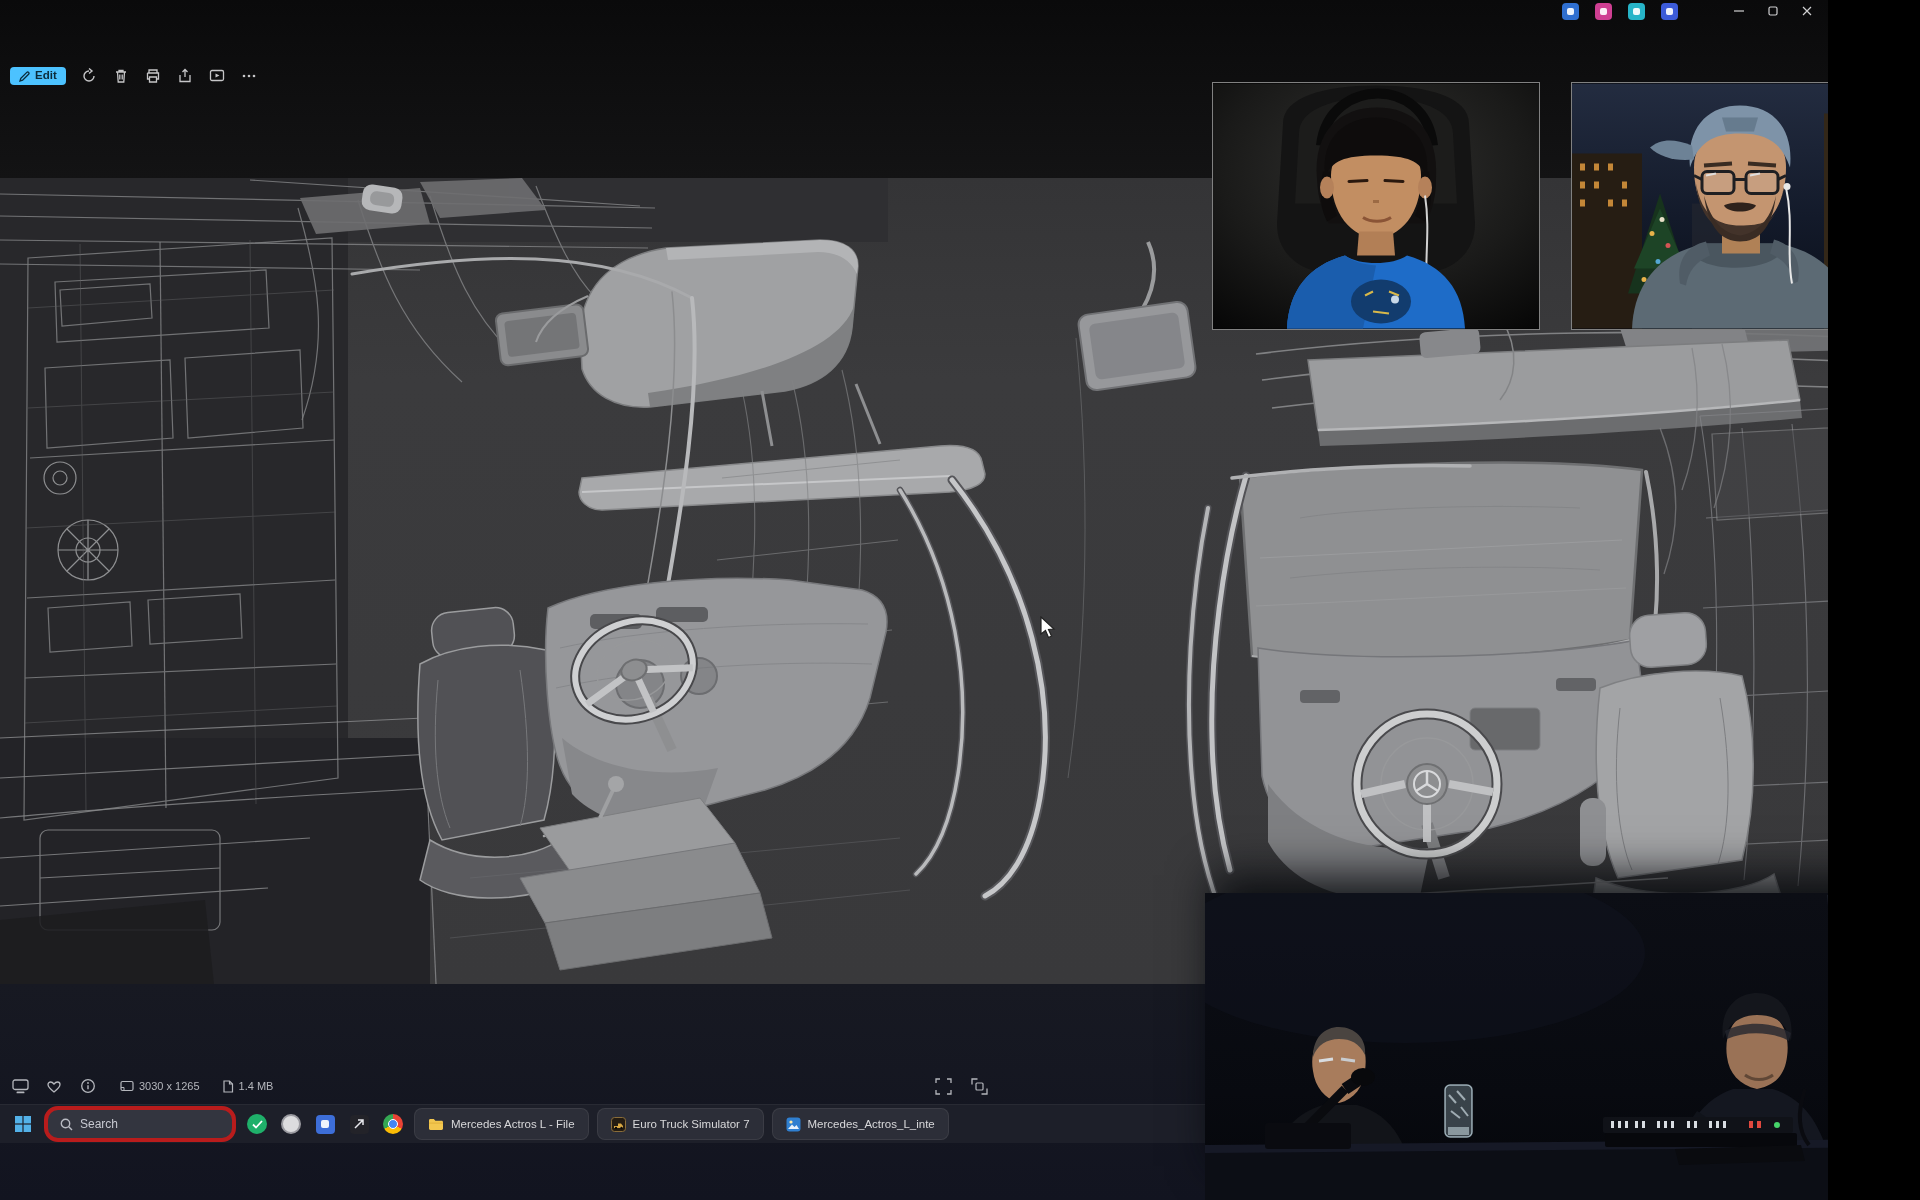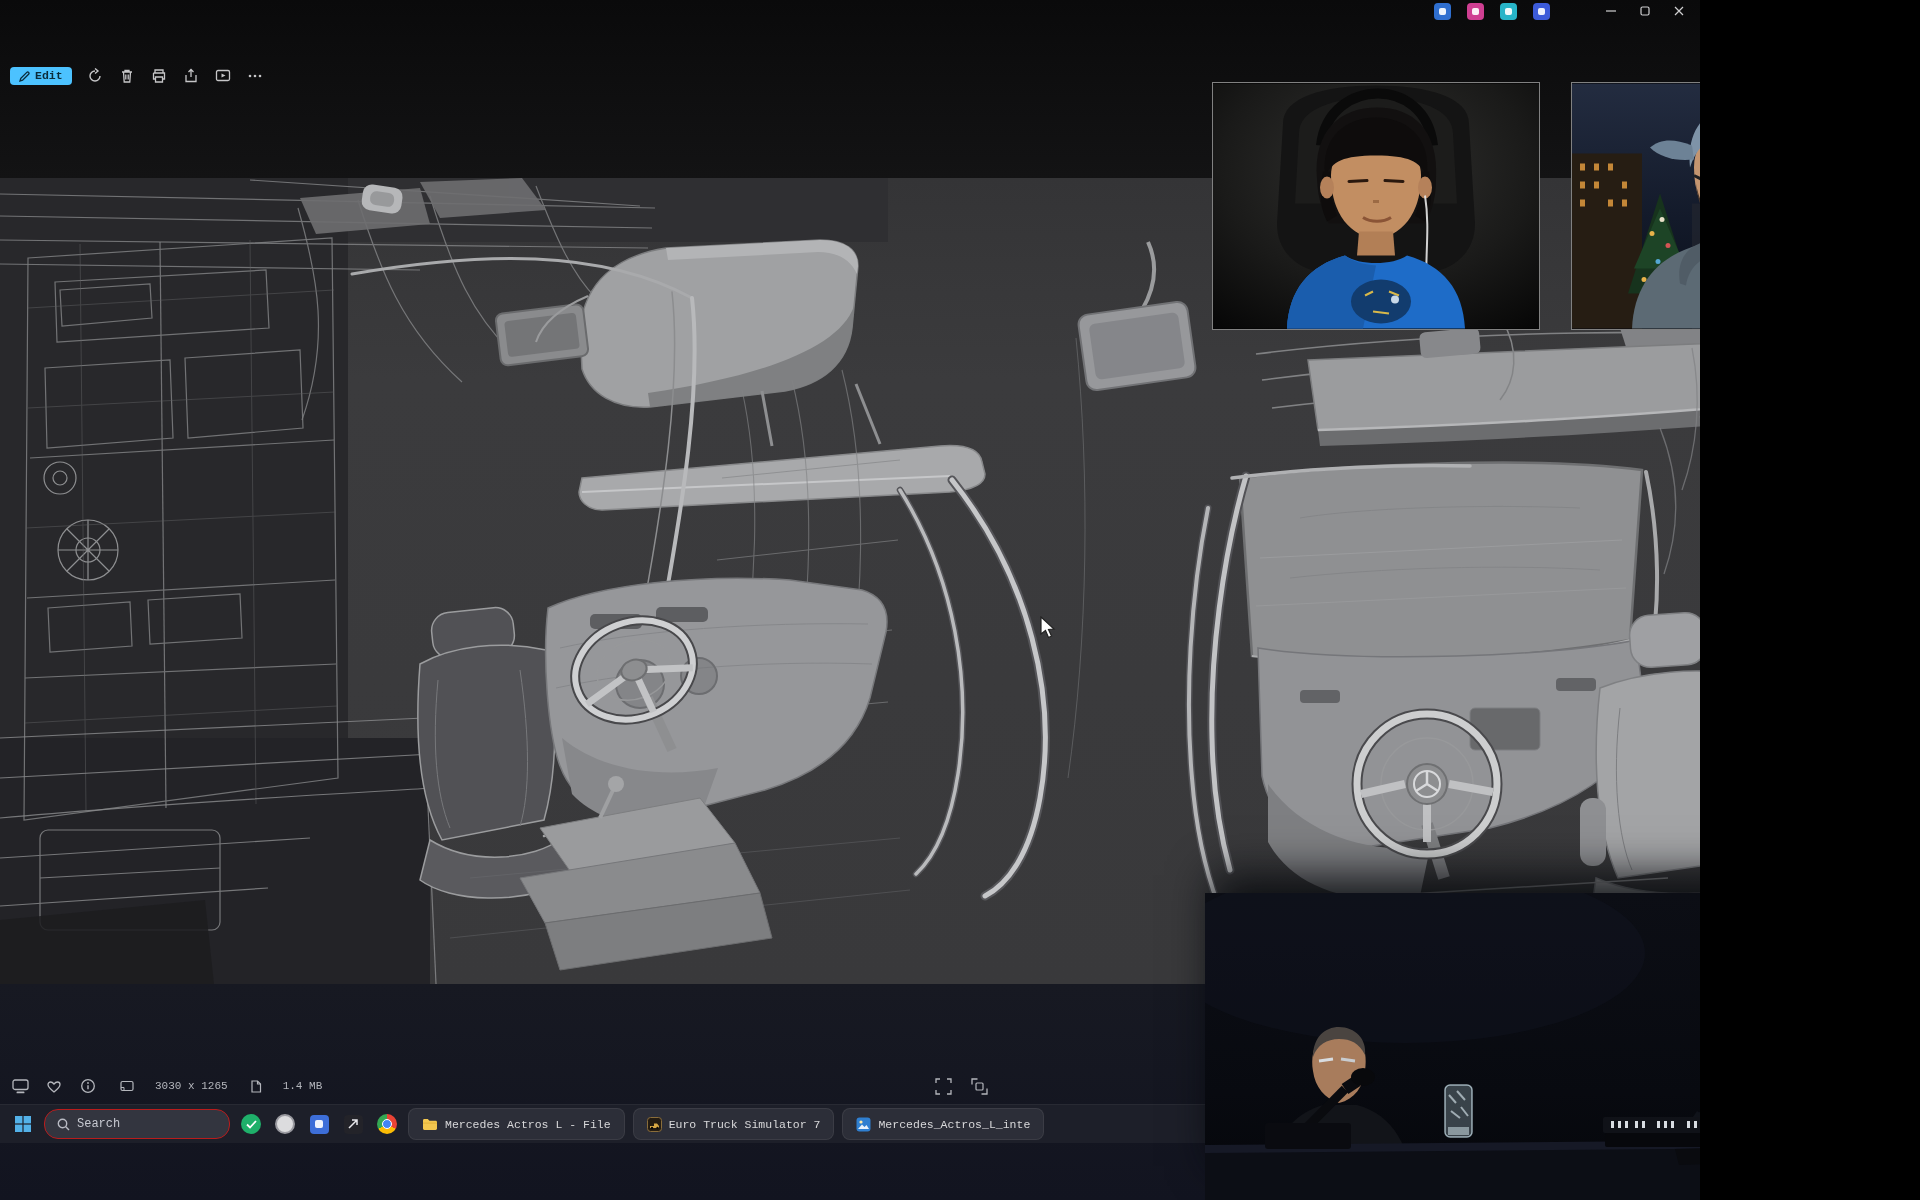--- a/index.html
+++ b/index.html
@@ -1,17 +1,17 @@
 <!DOCTYPE html>
 <html><head>
 <meta charset="utf-8">
 <style>
   html,body{margin:0;padding:0;background:#000;}
   body{width:1920px;height:1200px;position:relative;font-family:"Liberation Sans","DejaVu Sans",sans-serif;overflow:hidden;}
-  .stage{position:absolute;inset:0;width:1700px;height:1200px;background:#0b0b0d;overflow:hidden;font-family:Liberation Mono, monospace;}
+  .stage{position:absolute;inset:0;width:1828px;height:1200px;background:#0b0b0d;overflow:hidden;}
 
   
   .header-zone{position:absolute;top:0;left:0;width:1920px;height:178px;background:linear-gradient(#0a0a0b,#131314);}
   .win-controls{position:absolute;right:8px;top:2px;display:flex;gap:8px;z-index:6;}
   .wc{width:26px;height:18px;display:flex;align-items:center;justify-content:center;}
   .tray-icons{position:absolute;right:150px;top:3px;display:flex;gap:16px;z-index:6;}
   .tray-ic{width:17px;height:17px;border-radius:4px;display:flex;align-items:center;justify-content:center;}
   .tray-ic .glyph{width:7px;height:7px;border-radius:2px;background:rgba(255,255,255,.92);}
   .tray-blue{background:#2f6fd0}.tray-magenta{background:#cf3f92}.tray-teal{background:#27b4c8}.tray-indigo{background:#3c5bd9}
 
@@ -27,27 +27,27 @@
   
   .photo-area{position:absolute;top:178px;left:0;width:1920px;height:806px;background:#3a3a3c;overflow:hidden;}
   .photo-area svg{display:block;}
   .cursor{position:absolute;left:1040px;top:616px;z-index:7;}
 
   
   .bottom-zone{position:absolute;top:984px;left:0;width:1920px;height:216px;background:linear-gradient(#171922,#121420);}
   .statusbar{position:absolute;left:10px;top:1074px;height:24px;display:flex;align-items:center;gap:14px;z-index:2;
     color:#b4b6bc;font-size:11px;}
   .sb-ic{width:20px;height:20px;display:flex;align-items:center;justify-content:center;}
-  .sb-group{display:flex;gap:21px;margin-left:8px;}
+  .sb-group{display:flex;gap:5px;margin-left:8px;}
   .statusbar-right{position:absolute;left:933px;top:1076px;display:flex;gap:16px;z-index:2;}
 
   .taskbar{position:absolute;top:1104px;left:0;width:1920px;height:38px;background:rgba(30,32,41,.97);
     border-top:1px solid rgba(255,255,255,.05);display:flex;align-items:center;gap:8px;padding-left:10px;z-index:2;}
   .start{width:26px;height:26px;display:flex;align-items:center;justify-content:center;border-radius:5px;}
-  .search-pill{width:160px;height:28px;border-radius:14px;background:#33353f;border:1px solid #b91c1c;
+  .search-pill{width:160px;height:28px;border-radius:14px;background:#33353f;border:4px solid #b91c1c;
     display:flex;align-items:center;gap:7px;padding:0 12px;color:#c7c9d1;font-size:12px;}
   .pin{width:26px;height:26px;display:flex;align-items:center;justify-content:center;border-radius:5px;}
   .pin-circle{width:20px;height:20px;border-radius:50%;}
   .pin-square{width:19px;height:19px;border-radius:4px;}
   .chrome{width:20px;height:20px;border-radius:50%;background:conic-gradient(#ea4335 0 33.3%, #fbbc05 0 66.6%, #34a853 0 100%);position:relative;}
   .chrome::after{content:"";position:absolute;left:5px;top:5px;width:10px;height:10px;border-radius:50%;
     background:#4285f4;border:1.5px solid #fff;box-sizing:border-box;}
   .win-btn{height:30px;display:flex;align-items:center;gap:7px;background:rgba(255,255,255,.07);
     border:1px solid rgba(255,255,255,.07);border-radius:8px;padding:0 13px;color:#d8d8da;font-size:11.5px;white-space:nowrap;}
 

